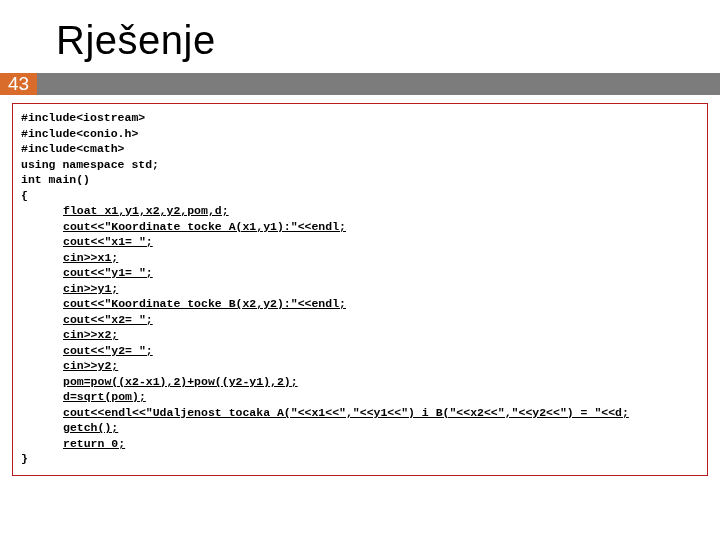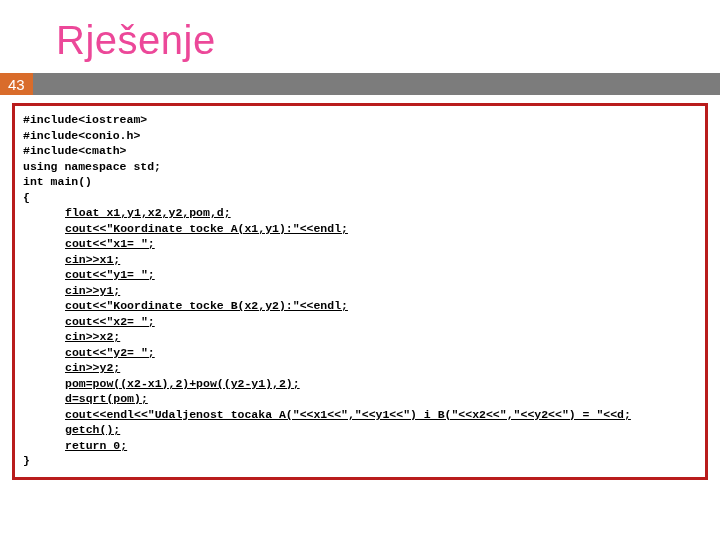--- a/index.html
+++ b/index.html
@@ -12,45 +12,45 @@
   }
   .slide {
     width: 720px;
     height: 540px;
     background: #fff;
     position: relative;
   }
   .title {
     font-size: 40px;
     font-weight: 400;
-    color: #ec4899;
+    color: #000000;
     padding: 18px 0 10px 56px;
     letter-spacing: 0.5px;
   }
   .stripe {
     width: 100%;
     height: 22px;
     background: #7c7c7c;
     display: flex;
     align-items: stretch;
   }
   .stripe-badge {
     background: #d96c2b;
     color: #fff;
-    font-size: 15px;
+    font-size: 19px;
     font-weight: 400;
     padding: 0 8px;
     display: flex;
     align-items: center;
     min-width: 24px;
     justify-content: center;
   }
   .code-box {
     margin: 8px 12px 0 12px;
-    border: 3px solid #b91c1c;
+    border: 1px solid #b91c1c;
     background: #fff;
     padding: 6px 8px 8px 8px;
   }
   .code {
     font-family: "Courier New", Courier, monospace;
     font-size: 11.5px;
     line-height: 1.35;
     color: #000;
     white-space: pre;
     font-weight: bold;

